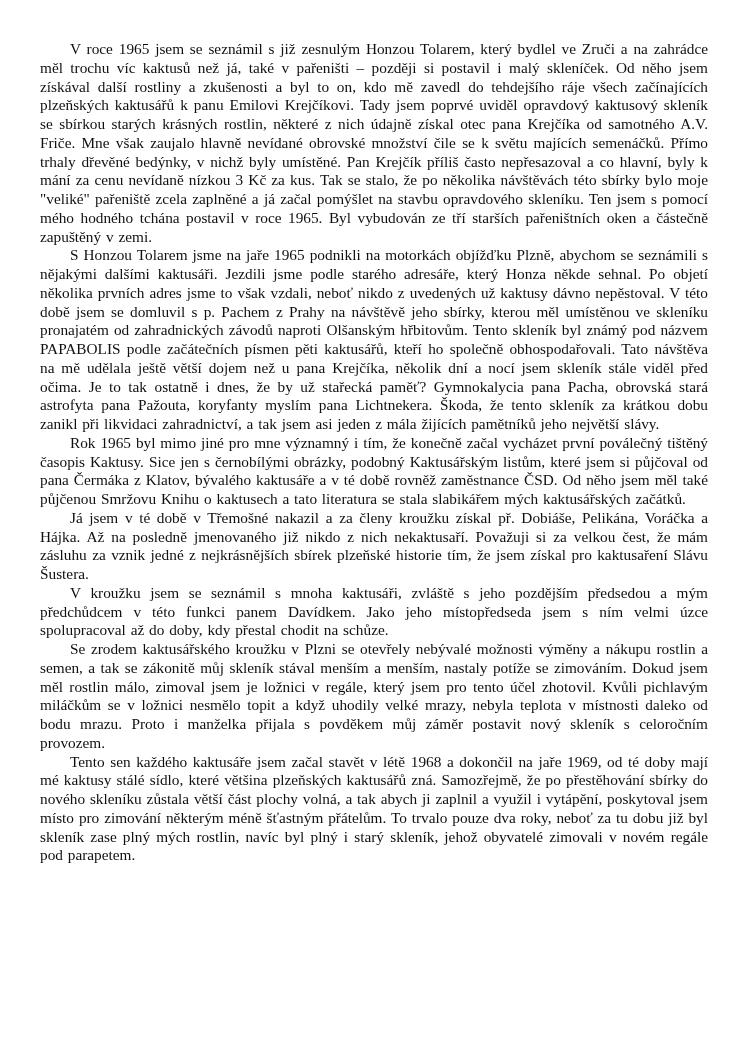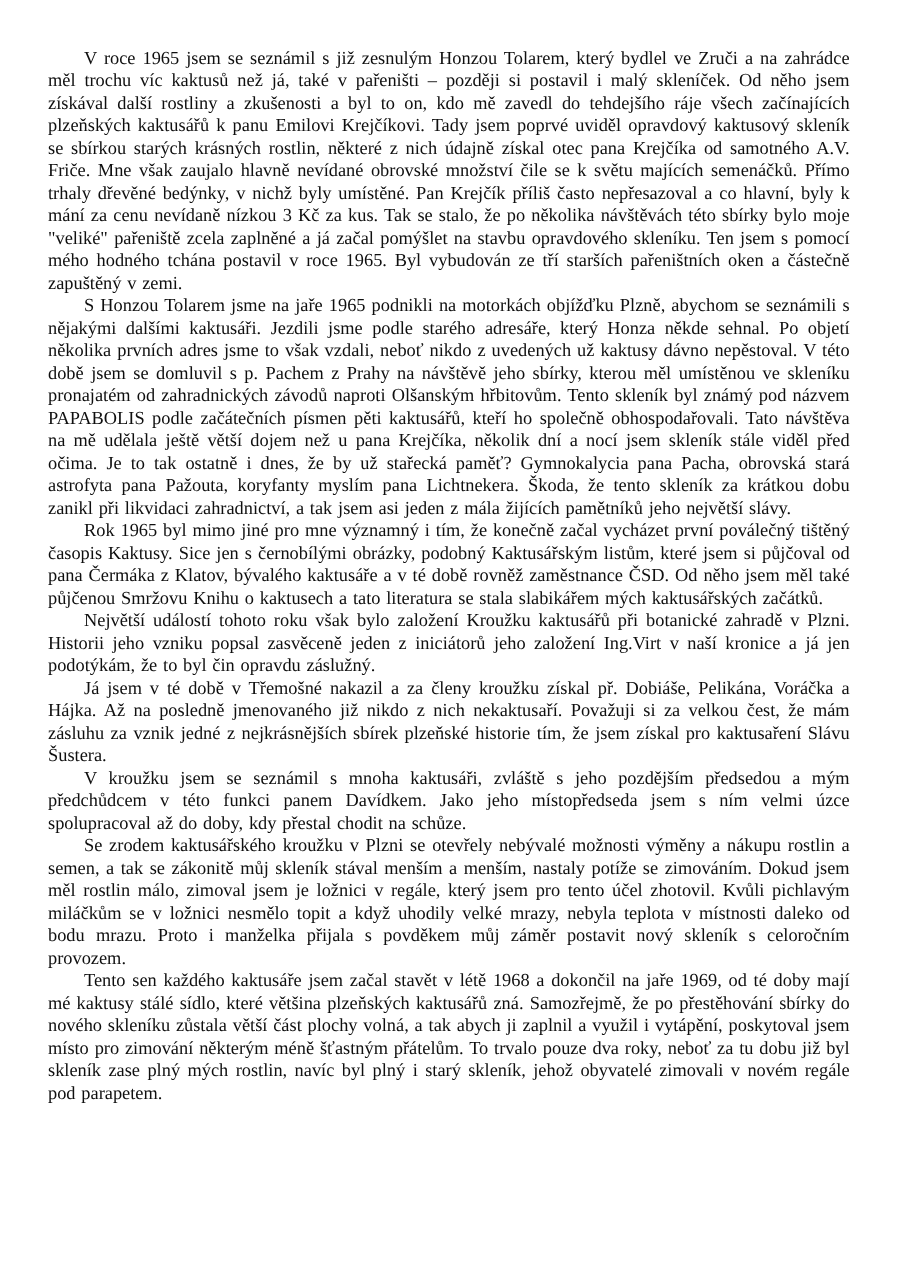--- a/index.html
+++ b/index.html
@@ -37,20 +37,19 @@
   }
 </style>
 </head>
 <body>
 
 <div class="page">
   <div class="body-text">
     <p>V roce 1965 jsem se seznámil s již zesnulým Honzou Tolarem, který bydlel ve Zruči a na zahrádce měl trochu víc kaktusů než já, také v pařeništi – později si postavil i malý skleníček. Od něho jsem získával další rostliny a zkušenosti a byl to on, kdo mě zavedl do tehdejšího ráje všech začínajících plzeňských kaktusářů k panu Emilovi Krejčíkovi. Tady jsem poprvé uviděl opravdový kaktusový skleník se sbírkou starých krásných rostlin, některé z nich údajně získal otec pana Krejčíka od samotného A.V. Friče. Mne však zaujalo hlavně nevídané obrovské množství čile se k světu majících semenáčků. Přímo trhaly dřevěné bedýnky, v nichž byly umístěné. Pan Krejčík příliš často nepřesazoval a co hlavní, byly k mání za cenu nevídaně nízkou 3 Kč za kus. Tak se stalo, že po několika návštěvách této sbírky bylo moje "veliké" pařeniště zcela zaplněné a já začal pomýšlet na stavbu opravdového skleníku. Ten jsem s pomocí mého hodného tchána postavil v roce 1965. Byl vybudován ze tří starších pařeništních oken a částečně zapuštěný v zemi.</p>
     <p>S Honzou Tolarem jsme na jaře 1965 podnikli na motorkách objížďku Plzně, abychom se seznámili s nějakými dalšími kaktusáři. Jezdili jsme podle starého adresáře, který Honza někde sehnal. Po objetí několika prvních adres jsme to však vzdali, neboť nikdo z uvedených už kaktusy dávno nepěstoval. V této době jsem se domluvil s p. Pachem z Prahy na návštěvě jeho sbírky, kterou měl umístěnou ve skleníku pronajatém od zahradnických závodů naproti Olšanským hřbitovům. Tento skleník byl známý pod názvem PAPABOLIS podle začátečních písmen pěti kaktusářů, kteří ho společně obhospodařovali. Tato návštěva na mě udělala ještě větší dojem než u pana Krejčíka, několik dní a nocí jsem skleník stále viděl před očima. Je to tak ostatně i dnes, že by už stařecká paměť? Gymnokalycia pana Pacha, obrovská stará astrofyta pana Pažouta, koryfanty myslím pana Lichtnekera. Škoda, že tento skleník za krátkou dobu zanikl při likvidaci zahradnictví, a tak jsem asi jeden z mála žijících pamětníků jeho největší slávy.</p>
     <p>Rok 1965 byl mimo jiné pro mne významný i tím, že konečně začal vycházet první poválečný tištěný časopis Kaktusy. Sice jen s černobílými obrázky, podobný Kaktusářským listům, které jsem si půjčoval od pana Čermáka z Klatov, bývalého kaktusáře a v té době rovněž zaměstnance ČSD. Od něho jsem měl také půjčenou Smržovu Knihu o kaktusech a tato literatura se stala slabikářem mých kaktusářských začátků.</p>
-    <p>Největší událostí tohoto roku však bylo založení Kroužku kaktusářů při botanické zahradě v Plzni. Historii jeho vzniku popsal zasvěceně jeden z iniciátorů jeho založení Ing.Virt v naší kronice a já jen podotýkám, že to byl čin opravdu záslužný.</p>
     <p>Já jsem v té době v Třemošné nakazil a za členy kroužku získal př. Dobiáše, Pelikána, Voráčka a Hájka. Až na posledně jmenovaného již nikdo z nich nekaktusaří. Považuji si za velkou čest, že mám zásluhu za vznik jedné z nejkrásnějších sbírek plzeňské historie tím, že jsem získal pro kaktusaření Slávu Šustera.</p>
     <p>V kroužku jsem se seznámil s mnoha kaktusáři, zvláště s jeho pozdějším předsedou a mým předchůdcem v této funkci panem Davídkem. Jako jeho místopředseda jsem s ním velmi úzce spolupracoval až do doby, kdy přestal chodit na schůze.</p>
     <p>Se zrodem kaktusářského kroužku v Plzni se otevřely nebývalé možnosti výměny a nákupu rostlin a semen, a tak se zákonitě můj skleník stával menším a menším, nastaly potíže se zimováním. Dokud jsem měl rostlin málo, zimoval jsem je ložnici v regále, který jsem pro tento účel zhotovil. Kvůli pichlavým miláčkům se v ložnici nesmělo topit a když uhodily velké mrazy, nebyla teplota v místnosti daleko od bodu mrazu. Proto i manželka přijala s povděkem můj záměr postavit nový skleník s celoročním provozem.</p>
     <p>Tento sen každého kaktusáře jsem začal stavět v létě 1968 a dokončil na jaře 1969, od té doby mají mé kaktusy stálé sídlo, které většina plzeňských kaktusářů zná. Samozřejmě, že po přestěhování sbírky do nového skleníku zůstala větší část plochy volná, a tak abych ji zaplnil a využil i vytápění, poskytoval jsem místo pro zimování některým méně šťastným přátelům. To trvalo pouze dva roky, neboť za tu dobu již byl skleník zase plný mých rostlin, navíc byl plný i starý skleník, jehož obyvatelé zimovali v novém regále pod parapetem.</p>
   </div>
   <div class="page-footer">- 4 -</div>
 </div>
 
 </body></html>

